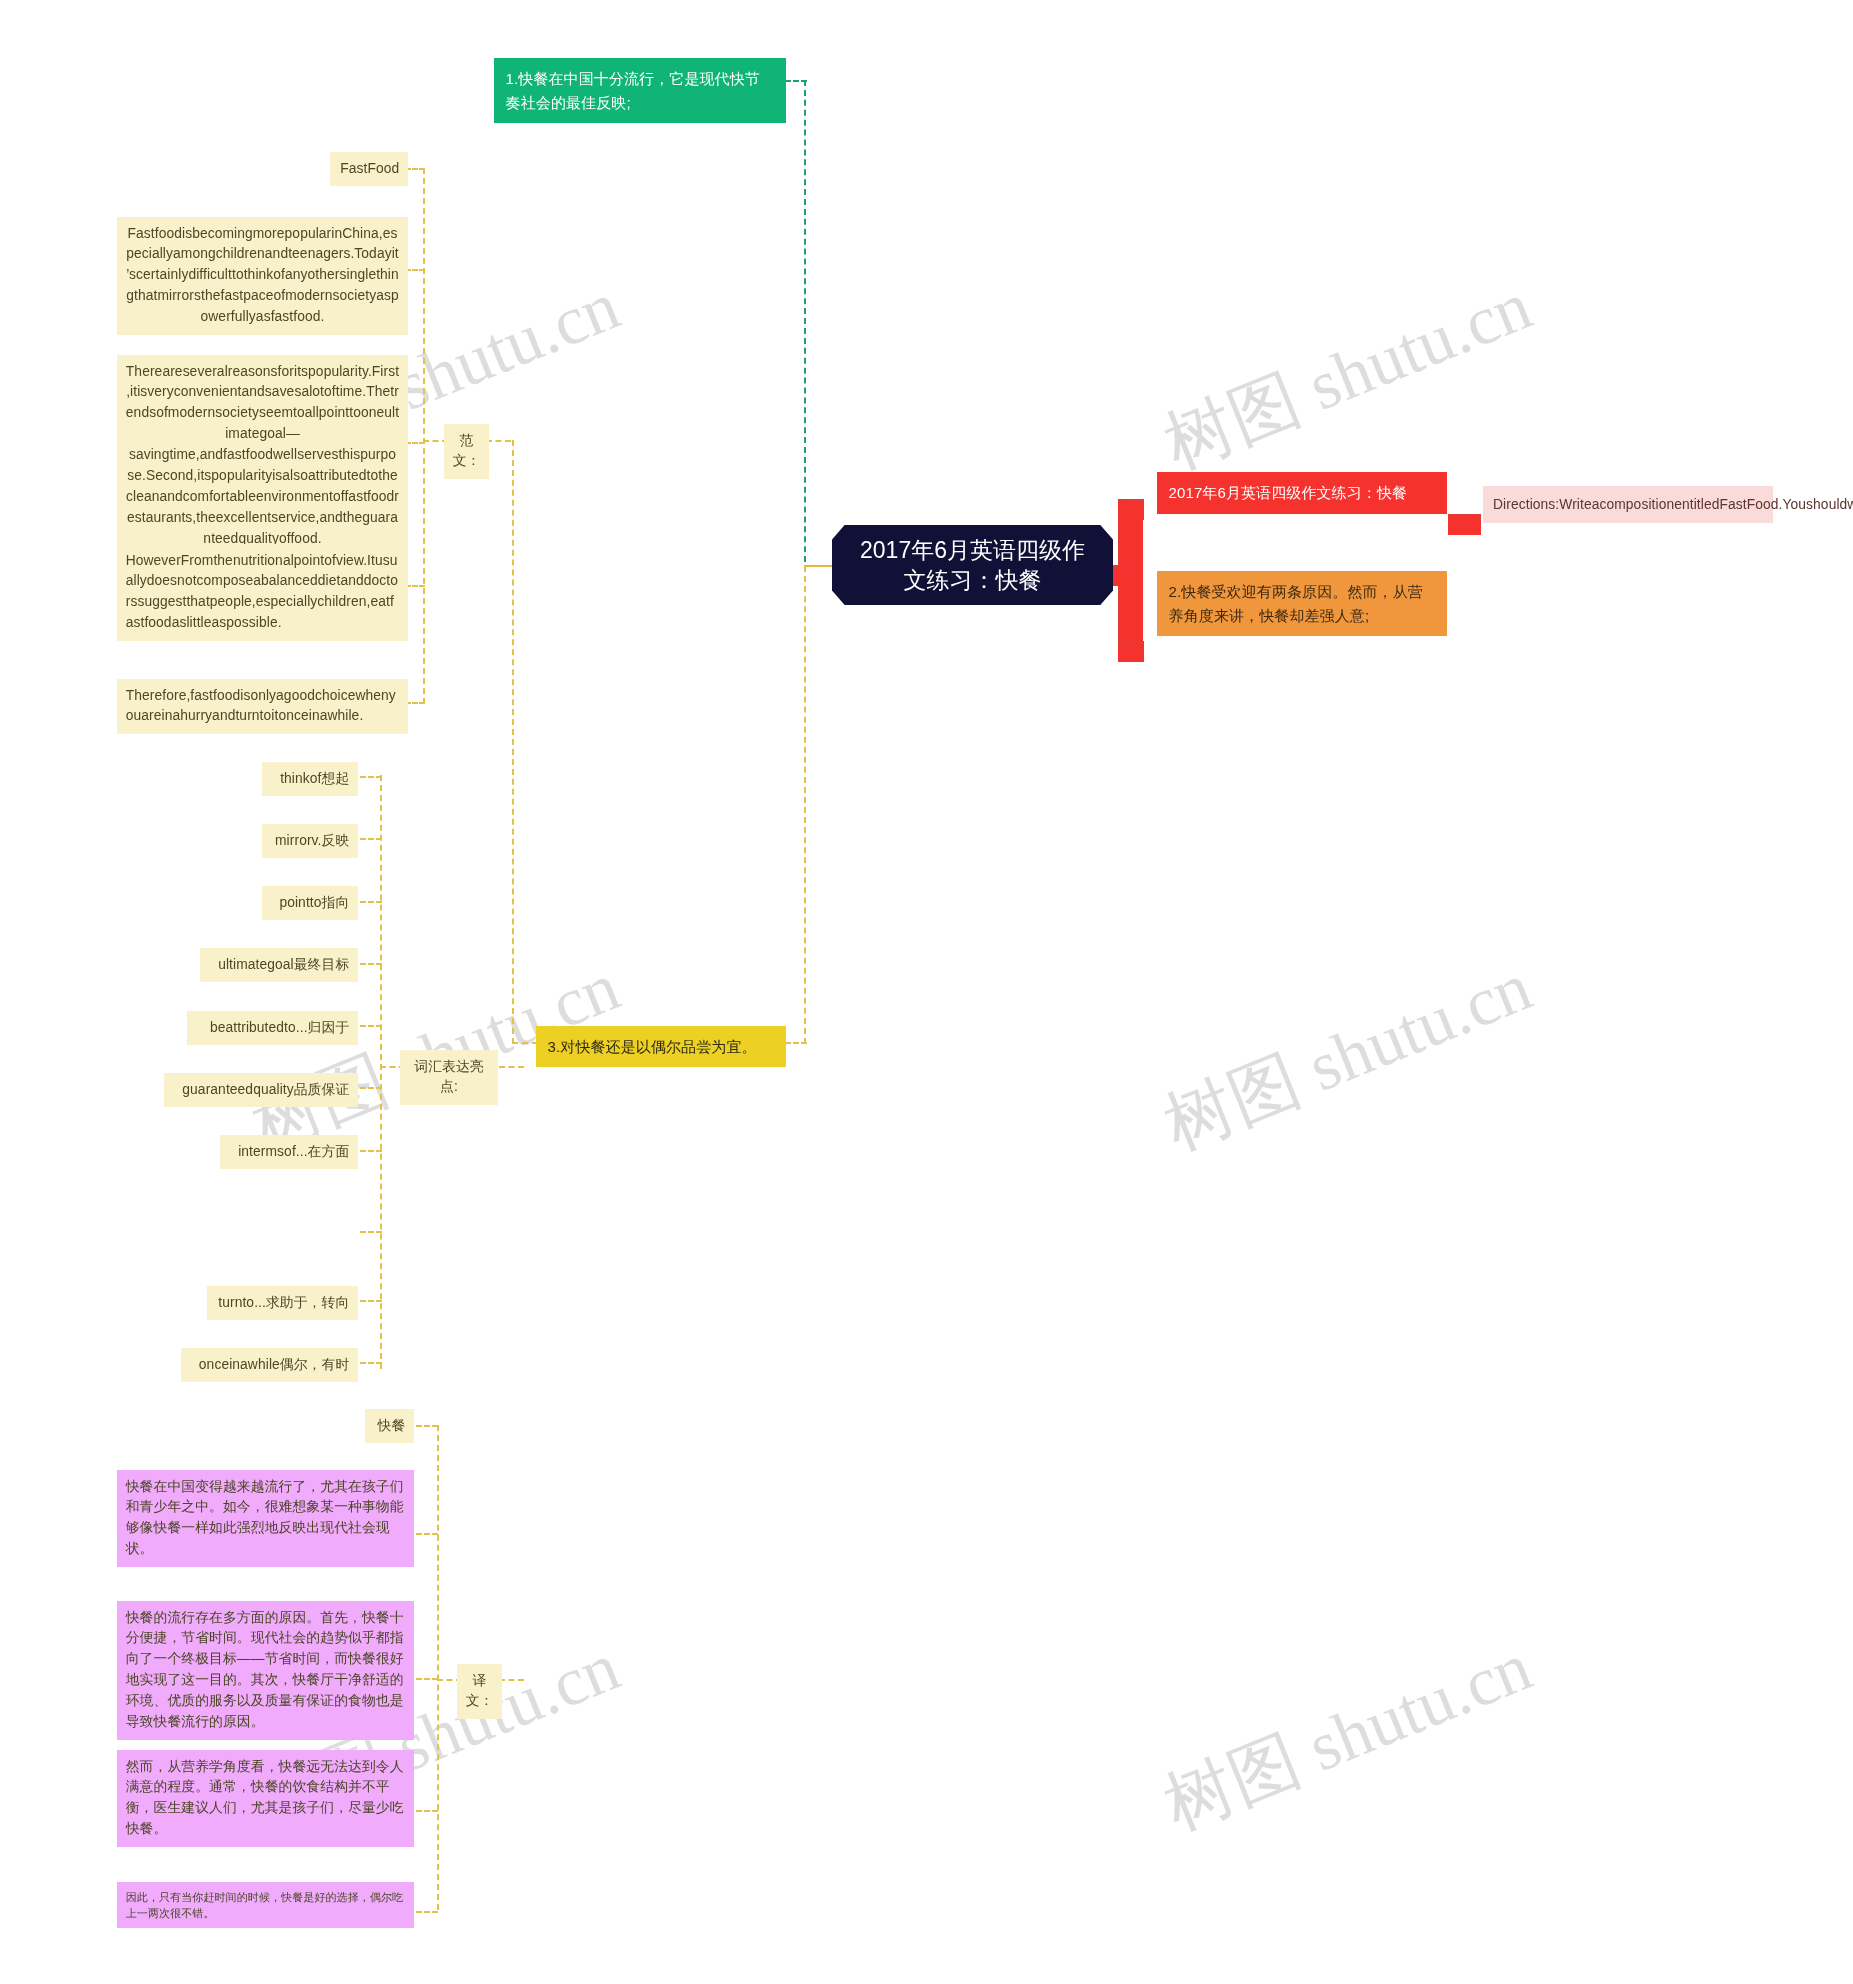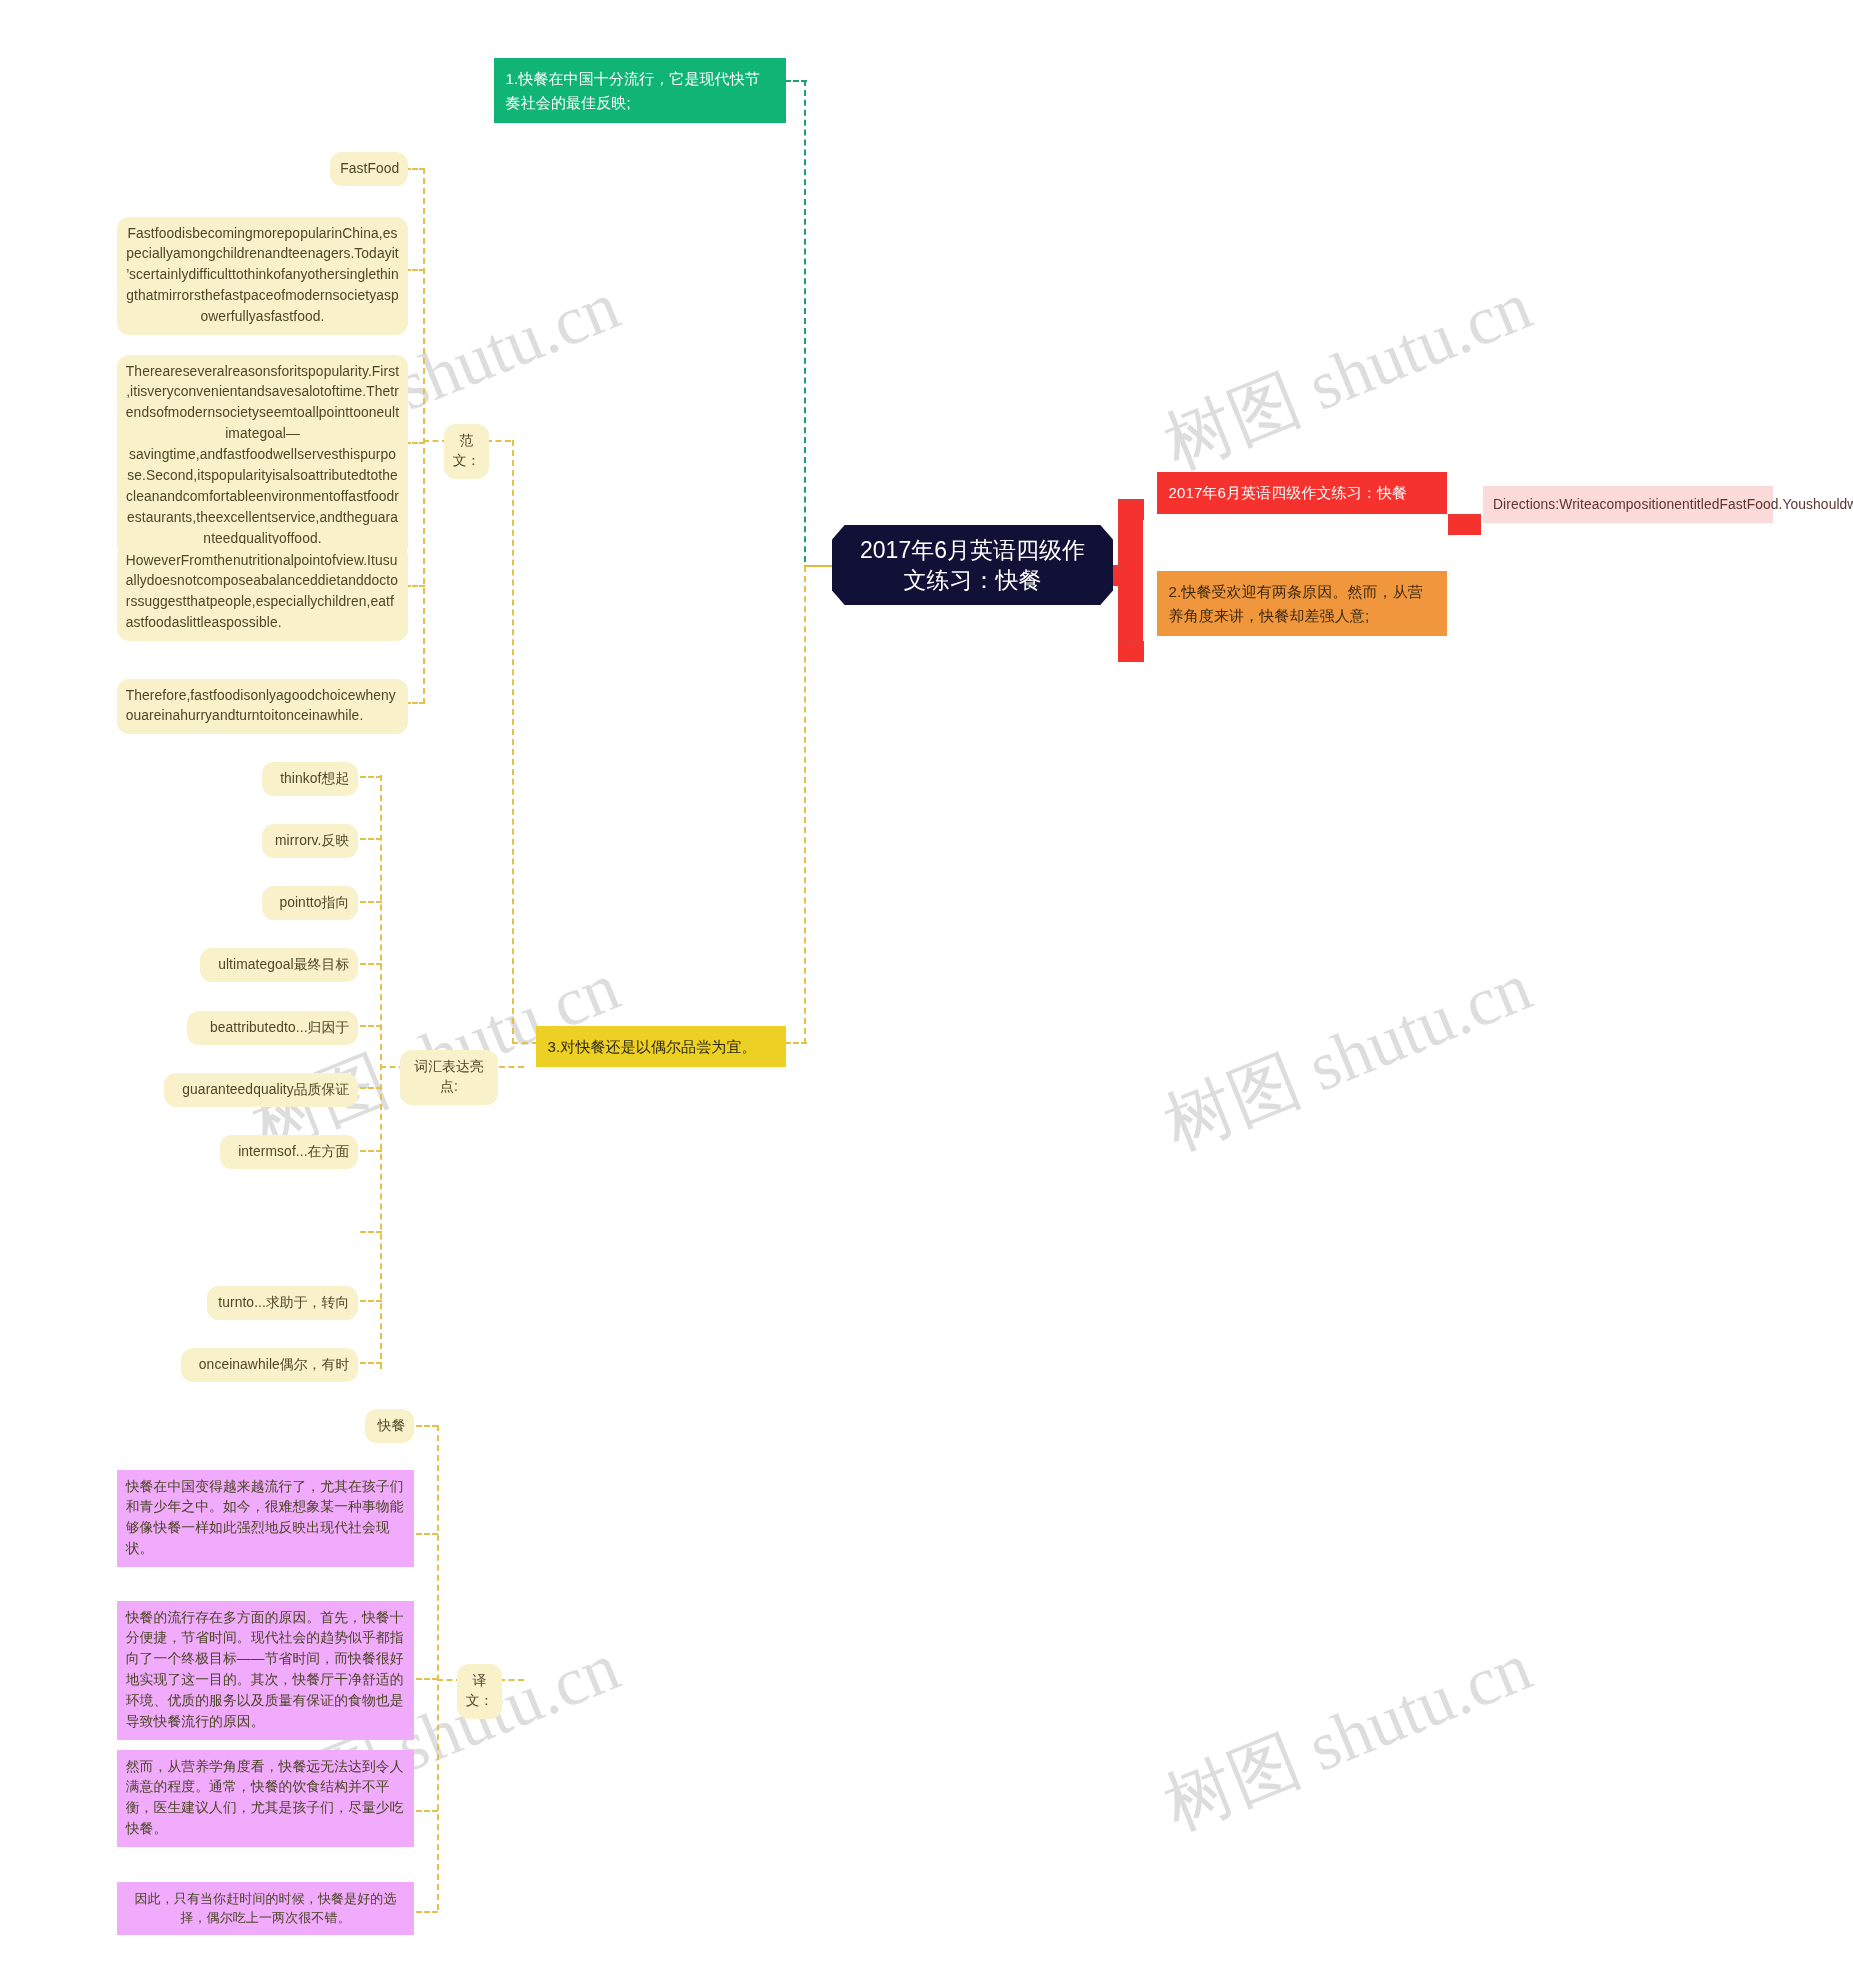--- a/index.html
+++ b/index.html
@@ -52,21 +52,21 @@
   .node {
     position: absolute;
     z-index: 3;
     padding: 6.5px 8.7px;
     line-height: 1.52;
     color: #4a4326;
     background: #f7efc6;
     font-size: 13.8px;
     letter-spacing: 0.1px;
   }
-  .node.cream   { background: #f8f1ca; color: #4e4726; border-radius: 12px; }
+  .node.cream   { background: #f8f1ca; color: #4e4726; }
   .node.cream2  { background: #f0abfc; color: #4b4425; }
 
   
   .root {
     position: absolute;
     z-index: 5;
     width: 281px;
     height: 80px;
     background: #111036;
     color: #ffffff;
@@ -279,18 +279,18 @@
   </div>
 
   <div class="node cream2" style="left:117px; top:1601px; width:297px; font-size:13.8px;">
     <span>快餐的流行存在多方面的原因。首先，快餐十分便捷，节省时间。现代社会的趋势似乎都指向了一个终极目标——节省时间，而快餐很好地实现了这一目的。其次，快餐厅干净舒适的环境、优质的服务以及质量有保证的食物也是导致快餐流行的原因。</span>
   </div>
 
   <div class="node cream2" style="left:117px; top:1750px; width:297px; font-size:13.8px;">
     <span>然而，从营养学角度看，快餐远无法达到令人满意的程度。通常，快餐的饮食结构并不平衡，医生建议人们，尤其是孩子们，尽量少吃快餐。</span>
   </div>
 
-  <div class="node cream2" style="left:117px; top:1882px; width:297px; font-size:13px;text-align:center;">
+  <div class="node cream2" style="left:117px; top:1882px; width:297px; font-size:11px;">
     <span>因此，只有当你赶时间的时候，快餐是好的选择，偶尔吃上一两次很不错。</span>
   </div>
 
 </div>
 
 
 </body></html>

